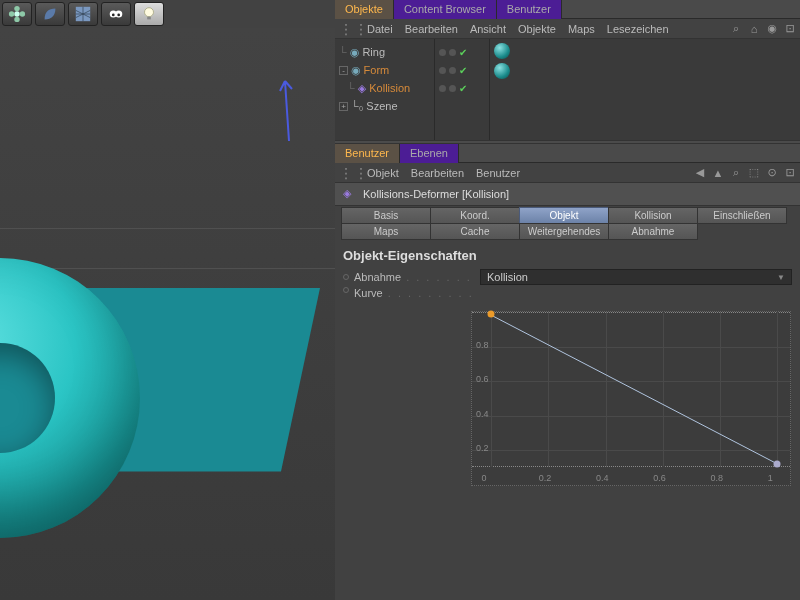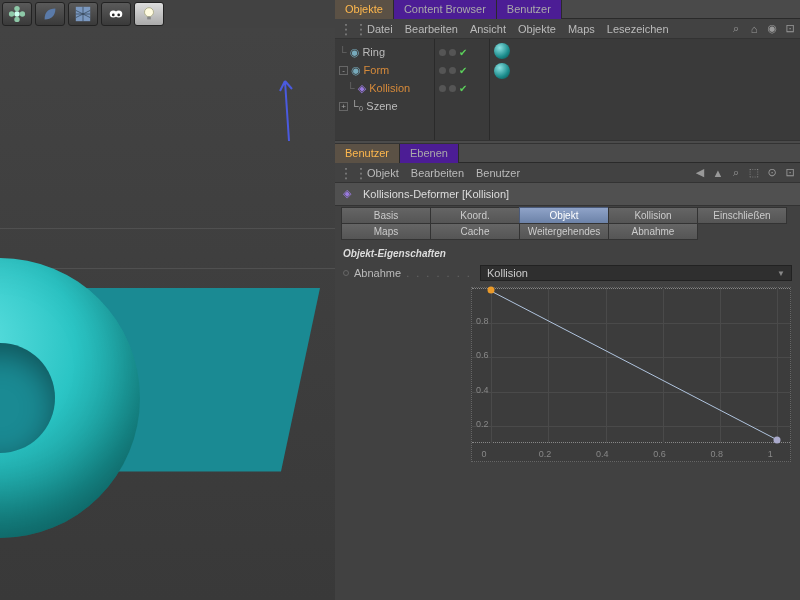--- a/index.html
+++ b/index.html
@@ -58,21 +58,21 @@
 
 .attr-title { background:#505050; padding:4px 8px; display:flex; align-items:center; gap:6px; color:#ddd; border-bottom:1px solid #333; }
 .attr-title .ico { width:14px; height:14px; }
 
 
 .attr-tabs { display:flex; flex-wrap:wrap; background:#414141; padding: 2px 6px 4px 6px; gap:0; }
 .atab { width: 90px; height:17px; background: linear-gradient(#656565,#555); border:1px solid #333; color:#ccc; text-align:center; line-height:15px; font-size:10px; cursor:pointer; margin-right:-1px; margin-top:-1px; }
 .atab.active { background: linear-gradient(#8fa3c8,#6c82a8); border-color:#4a5a7a; color:#fff; }
 
 
-.section-h { padding: 4px 8px; color:#ddd; font-weight:bold; font-size:10px;font-style:italic; }
+.section-h { padding: 4px 8px; color:#ddd; font-weight:bold; font-size:13px; }
 
 
 .prop { display:flex; align-items:center; height:20px; padding: 0 8px; }
 .prop-label { width: 122px; color:#bbb; position:relative; overflow:hidden; white-space:nowrap; }
 .prop-label::after { content:" . . . . . . . . . . . . . . . . . . . ."; color:#666; letter-spacing:2px; }
 .anim-dot { width:6px; height:6px; border:1px solid #666; border-radius:50%; margin-right:5px; }
 .num-input { width:55px; height:16px; background:#2f2f2f; border:1px solid #222; color:#ccc; padding:0 4px; font-size:10px; }
 .spinner { width:10px; height:16px; background:#444; border:1px solid #222; border-left:none; display:flex; flex-direction:column; }
 .spinner div { flex:1; font-size:5px; text-align:center; color:#999; line-height:6px; }
 .dropdown { flex:1; height:16px; background:#2f2f2f; border:1px solid #222; color:#ccc; padding:0 6px; display:flex; align-items:center; justify-content:space-between; margin-left:4px; }
@@ -261,20 +261,24 @@
     <span class="prop-label">Abnahme</span>
     <div class="dropdown">
       <span>Kollision</span>
       <span class="arrow">▼</span>
     </div>
   </div>
 
 
 
 
+  <div class="prop" style="align-items:flex-start">
+    <span class="anim-dot"></span>
+    <span class="prop-label">Kurve</span>
+  </div>
 
   <div class="curve-wrap">
     <div class="dotted-h" style="top:0"></div>
     <div class="dotted-h" style="bottom:18px"></div>
 
     <div class="curve-grid-v" style="left:6%"></div>
     <div class="curve-grid-v" style="left:24%"></div>
     <div class="curve-grid-v" style="left:42%"></div>
     <div class="curve-grid-v" style="left:60%"></div>
     <div class="curve-grid-v" style="left:78%"></div>

